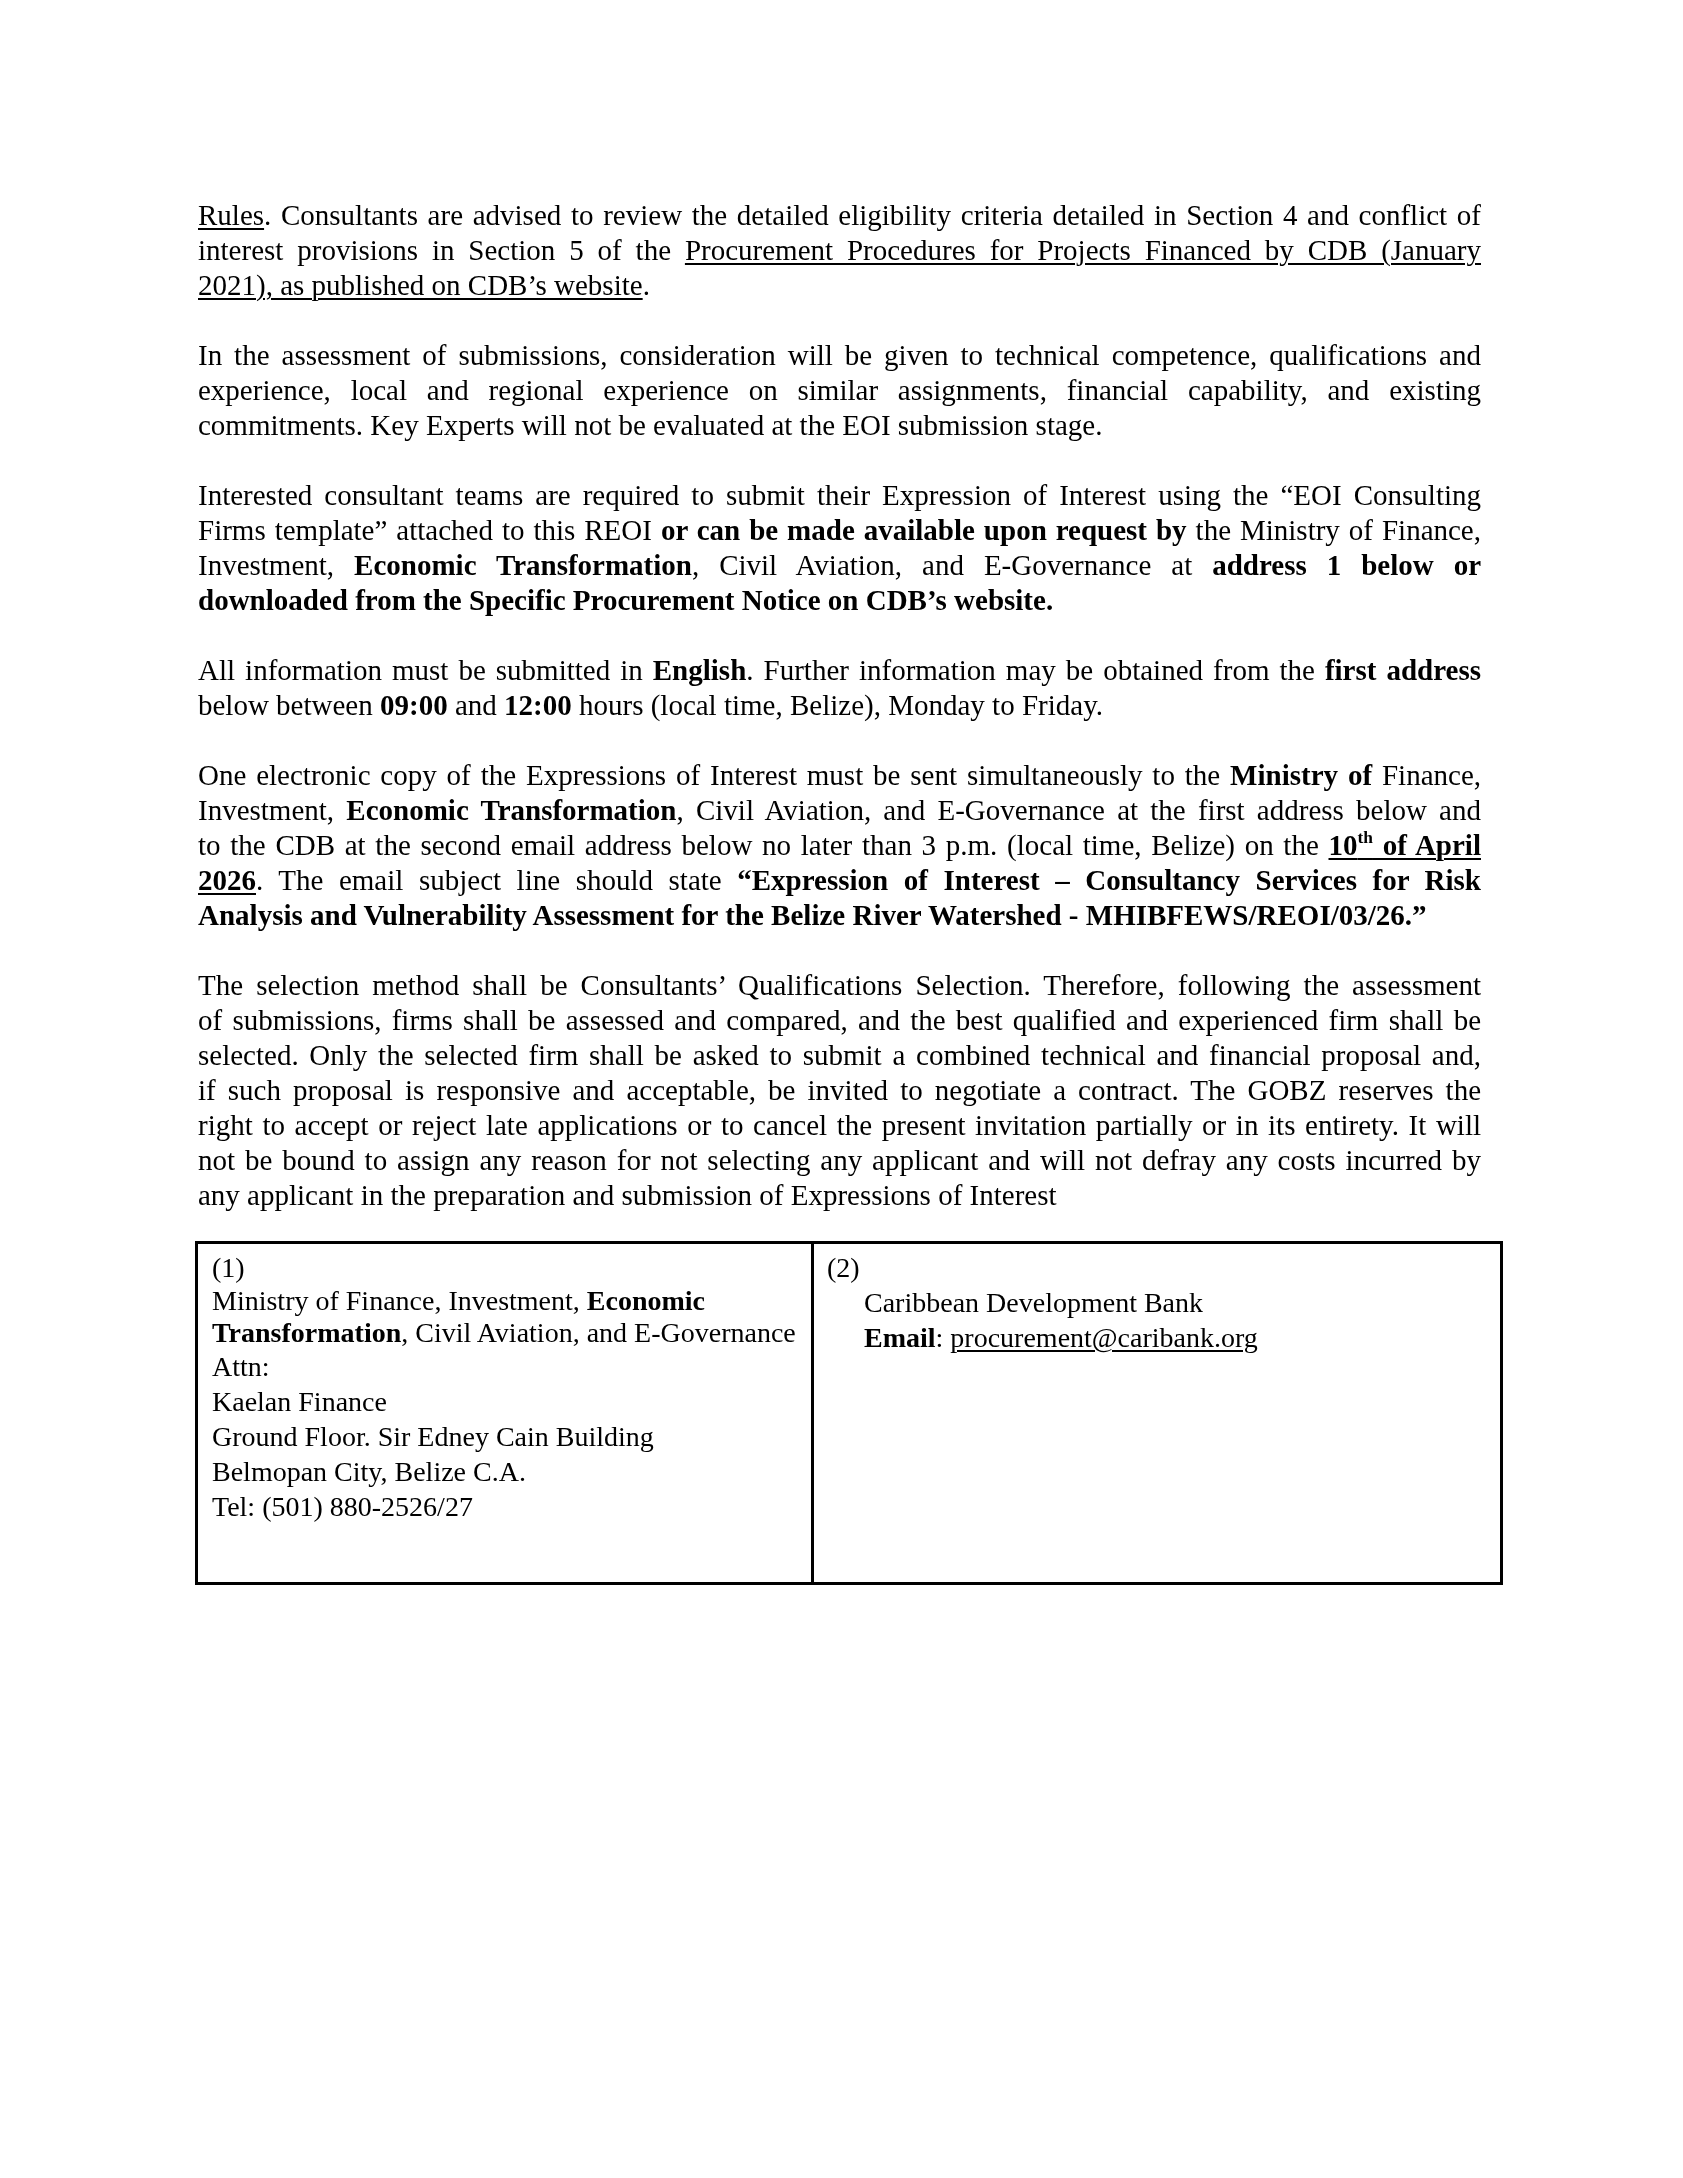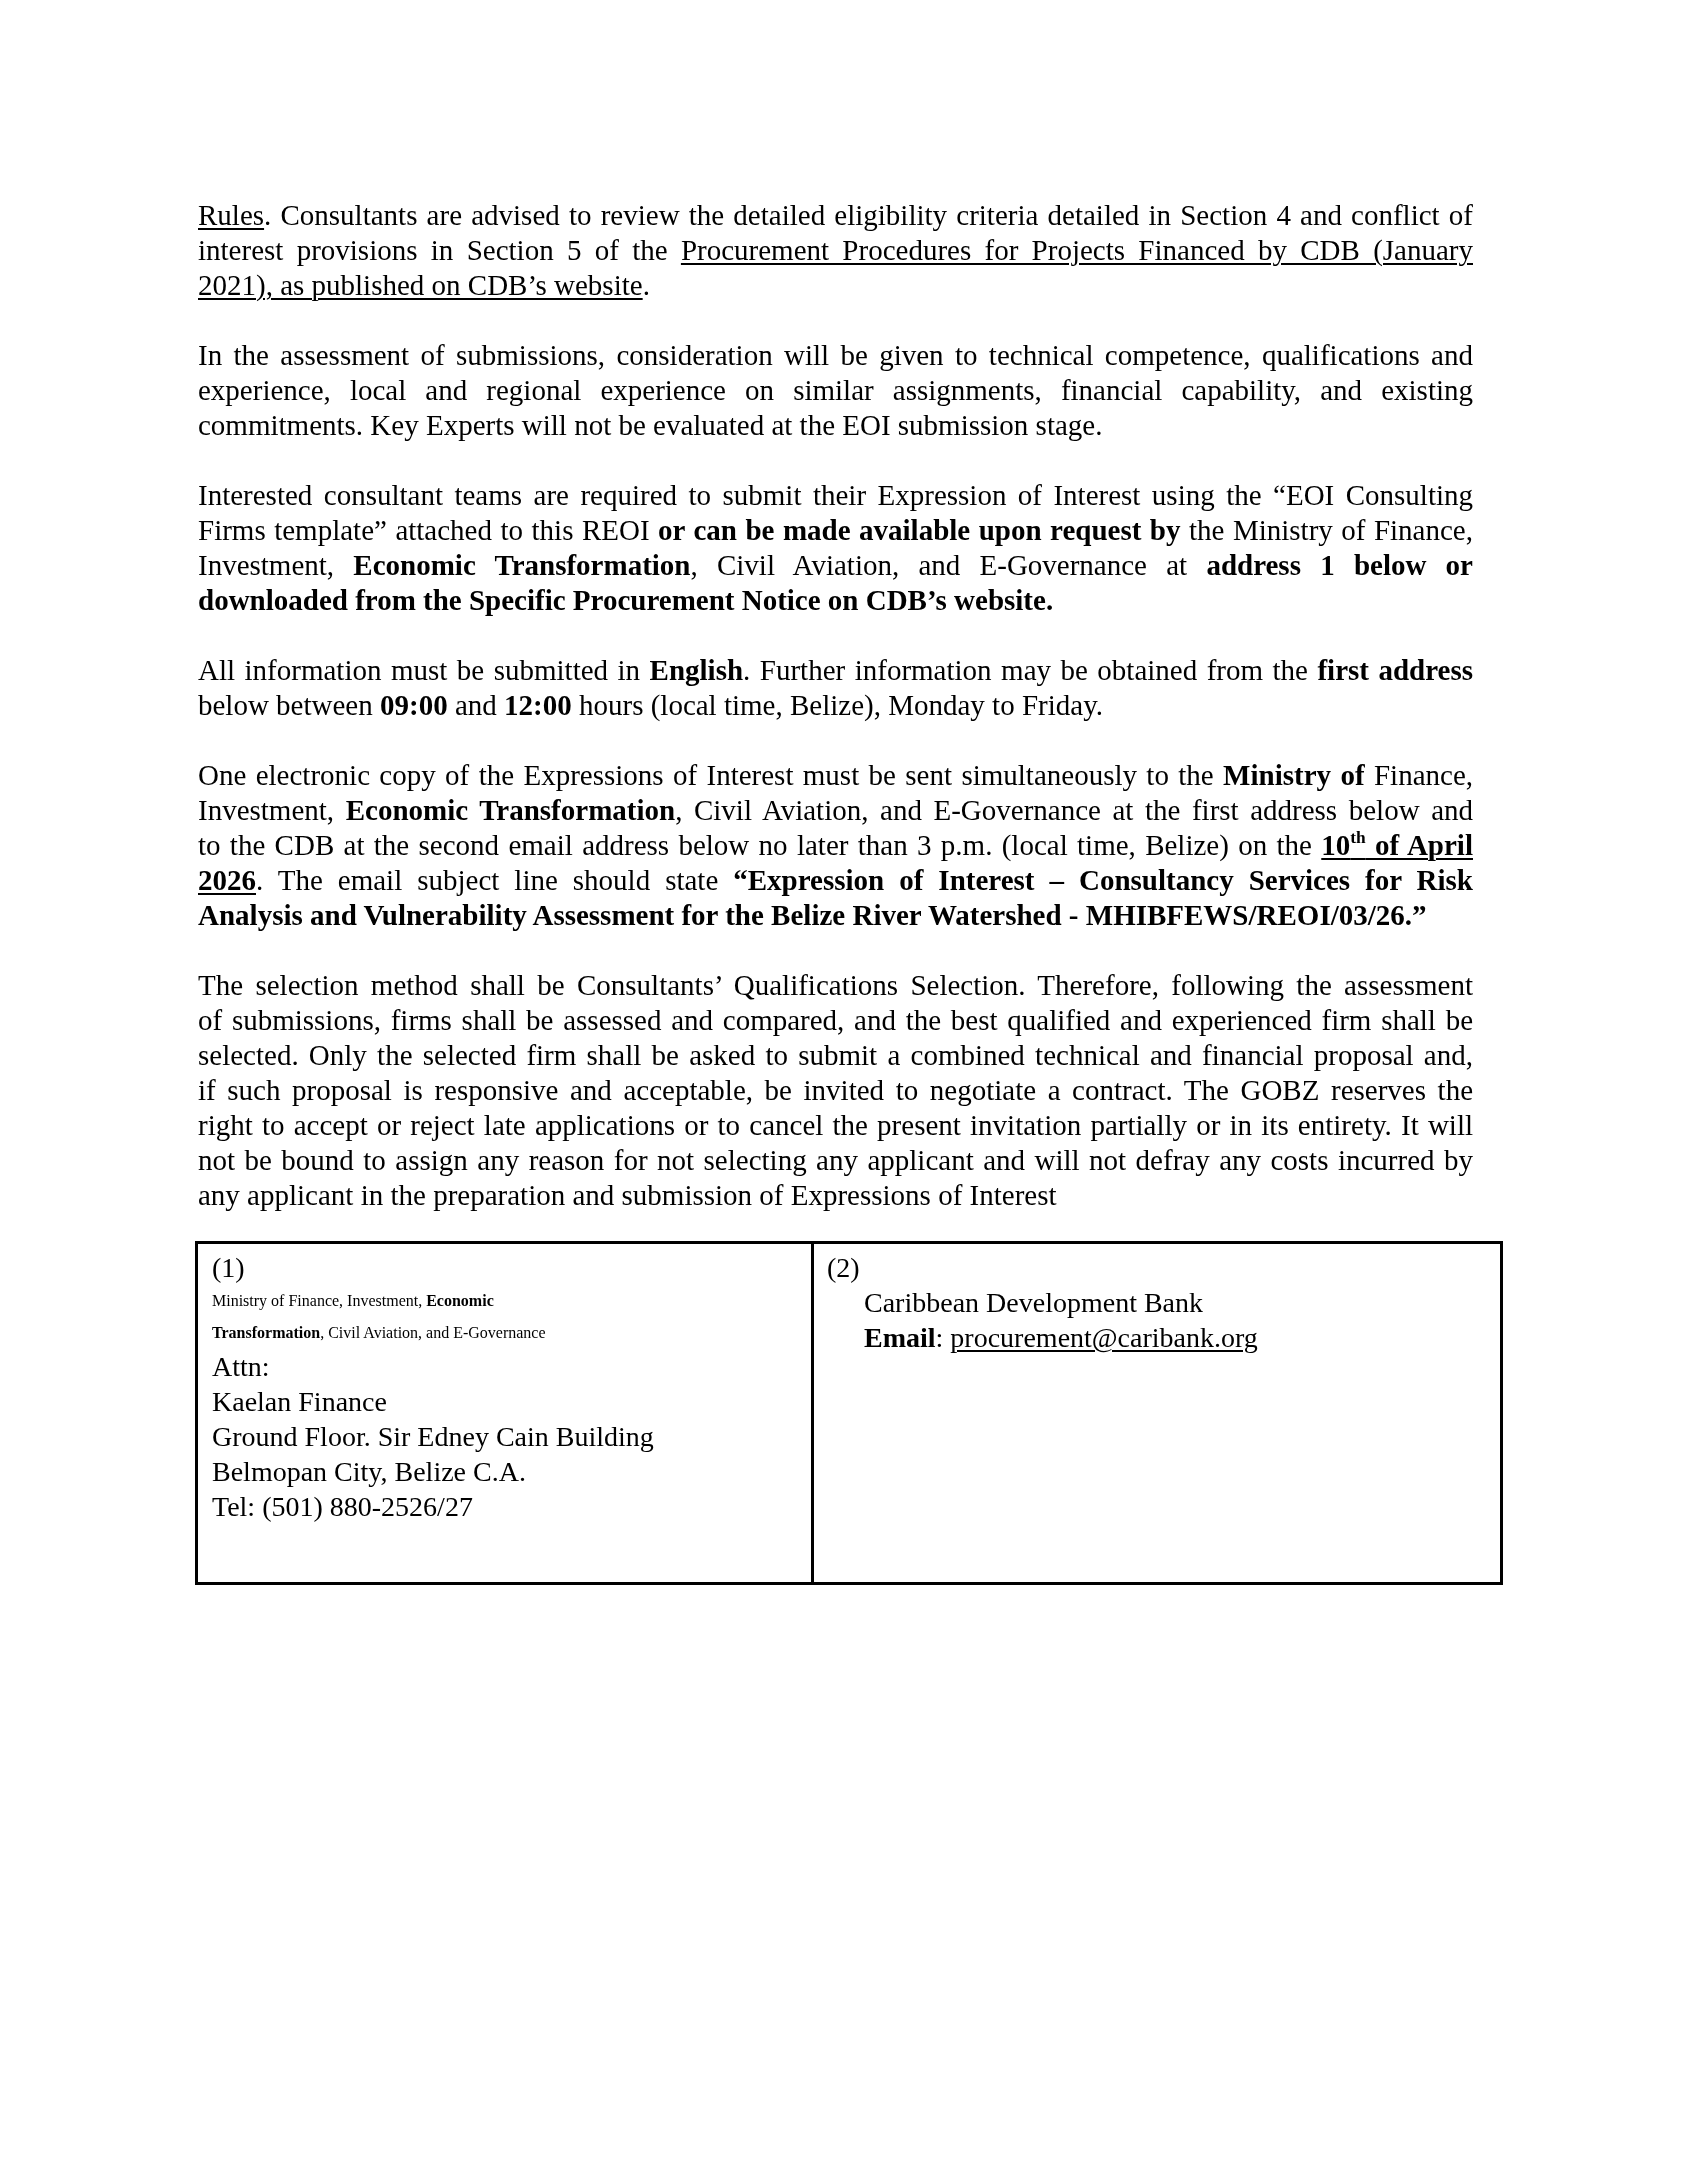--- a/index.html
+++ b/index.html
@@ -1,33 +1,33 @@
 <!DOCTYPE html>
 <html><head>
 <meta charset="utf-8">
 <style>
   html, body { margin: 0; padding: 0; background: #ffffff; }
   body { width: 1683px; height: 2178px; position: relative; overflow: hidden;
          font-family: "Liberation Serif", "DejaVu Serif", serif; color: #000; }
   .page { position: absolute; left: 198px; top: 198px; width: 1287px; }
-  .para { margin: 0 12px 35px 0; }
+  .para { margin: 0 4px 35px 0; }
   .line { display: block; height: 35px; line-height: 35px; font-size: 29px;
           white-space: nowrap; text-align: justify; text-align-last: justify; }
   .line.last { text-align: left; text-align-last: left; }
   .u { text-decoration: underline; text-underline-offset: 3px; text-decoration-thickness: 2px; }
   b, .b { font-weight: bold; }
   sup { font-size: 0.6em; line-height: 0; vertical-align: 0.7em; }
 
   .addr-table { position: absolute; left: 195px; top: 1241px; width: 1308px; height: 344px;
                 border: 3px solid #000; box-sizing: border-box; display: flex; }
   .cell { box-sizing: border-box; height: 100%; padding: 6px 0 0 14px; }
   .cell-1 { width: 616px; border-right: 3px solid #000; }
   .cell-2 { flex: 1; padding-left: 13px; }
   .cl { display: block; white-space: nowrap; font-size: 28px; line-height: 35px; height: 35px; }
-  .cl.small { font-size: 16px; line-height: 32px; height: 32px; }
+  .cl.small { font-size: 28px; line-height: 32px; height: 32px; }
   .indent { padding-left: 37px; }
 </style>
 </head>
 <body>
 
 <div class="page">
 
   <div class="para">
     <span class="line"><span class="u">Rules</span><span>. Consultants are advised to review the detailed eligibility criteria detailed in Section 4 and conflict of</span></span>
     <span class="line"><span>interest provisions in Section 5 of the </span><span class="u">Procurement Procedures for Projects Financed by CDB (January</span></span>

